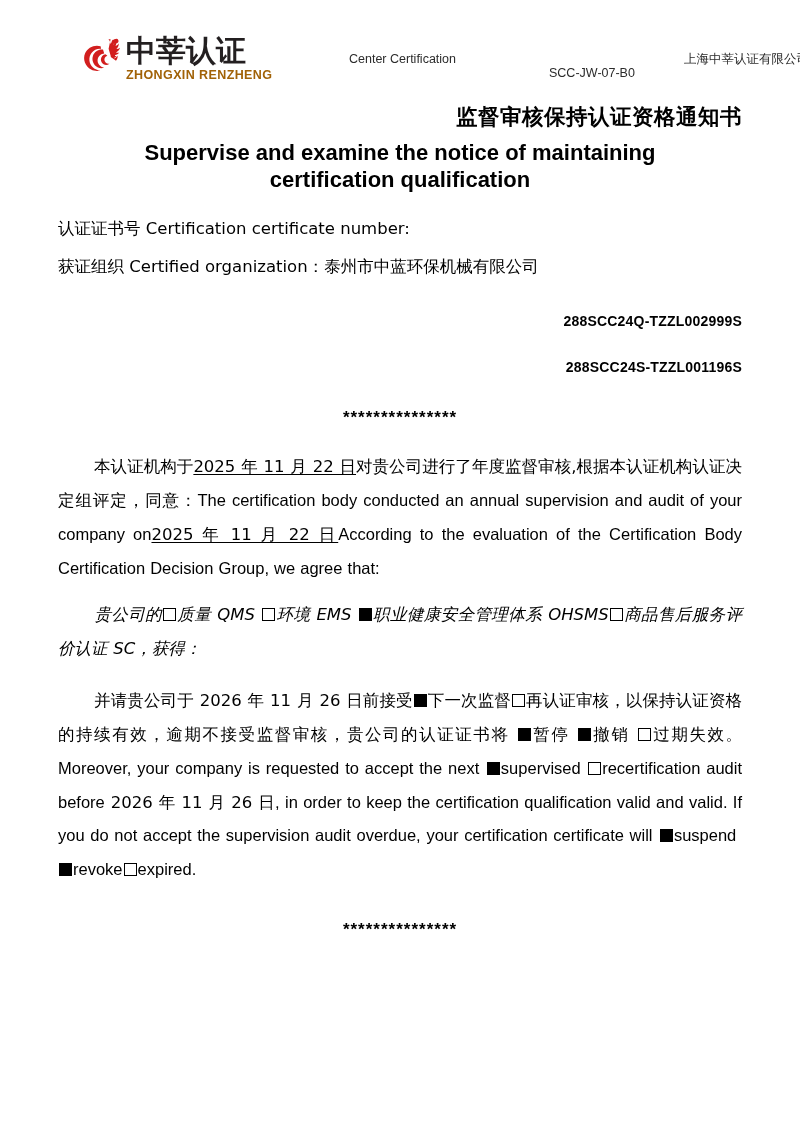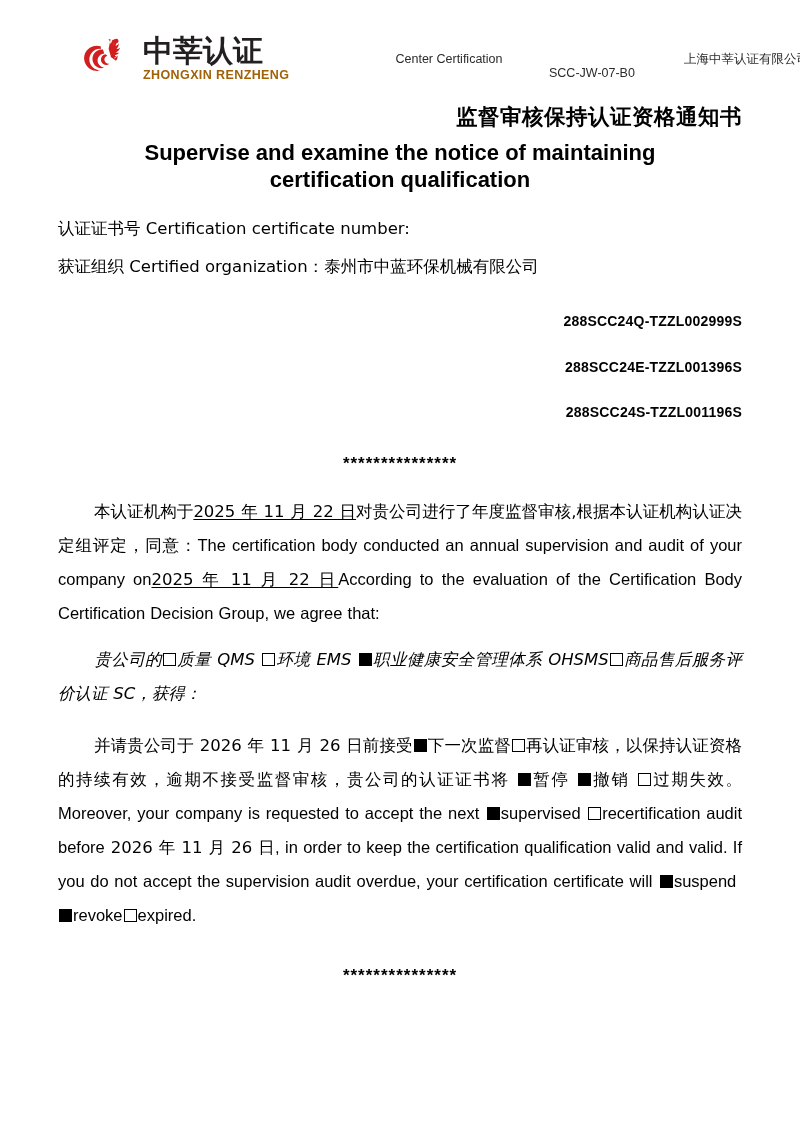--- a/index.html
+++ b/index.html
@@ -31,21 +31,20 @@
     margin-top: 28px;
     display: flex;
     align-items: center;
   }
   .logo-block {
     display: flex;
     align-items: center;
     width: 215px;
     flex: 0 0 215px;
     margin-left: 22px;
-    gap: 17px;
   }
   .logo-mark {
     width: 44px;
     height: 46px;
     flex: 0 0 44px;
     position: relative;
     margin-right: 2px;
   }
   .logo-text-wrap {
     display: flex;
@@ -73,21 +72,21 @@
   }
   .header-meta {
     display: flex;
     align-items: center;
     flex: 1 1 auto;
     font-size: 12.5px;
     color: #2b2b2b;
     white-space: nowrap;
     padding-left: 54px;
   }
-  .hm-center { width: 200px; text-align: center; }
+  .hm-center { width: 200px; }
   .hm-code   { width: 135px; margin-top: 28px; }
   .hm-company{
     font-family: "DejaVu Sans", "Liberation Sans", sans-serif;
     font-size: 12.5px;
   }
 
   
   .title-cn {
     text-align: right;
     font-family: Liberation Mono, monospace;
@@ -221,21 +220,20 @@
 
   <div class="body-area">
 
     <div class="ln field-line">认证证书号 Certification certificate number:</div>
 
     <div class="ln field-line">
       <span>获证组织 Certified organization：</span><span>泰州市中蓝环保机械有限公司</span>
     </div>
 
     <div class="cert-num first">288SCC24Q-TZZL002999S</div>
-    <div class="cert-num">288SCC24E-TZZL001396S</div>
     <div class="cert-num">288SCC24S-TZZL001196S</div>
 
     <div class="stars">***************</div>
 
     <div class="para">
       <span class="indent"></span><span>本认证机构于</span><u class="f">2025 年 11 月 22 日</u><span>对贵公司进行了年度监督审核,根据本认证机构认证决定组评定，同意：</span><span class="en">The certification body conducted an annual supervision and audit of your company on</span><u class="f">2025 年 11 月 22 日</u><span class="en">According to the evaluation of the Certification Body Certification Decision Group, we agree that:</span>
     </div>
 
     <div class="para tight">
       <span class="indent"></span><span>贵公司的</span><span class="chk-empty"></span><span>质量 QMS</span>&nbsp;<span class="chk-empty"></span><span>环境 EMS</span>&nbsp;<span class="chk-full"></span><span>职业健康安全管理体系 OHSMS</span><span class="chk-empty"></span><span>商品售后服务评价认证 SC</span><span>，获得：</span>

